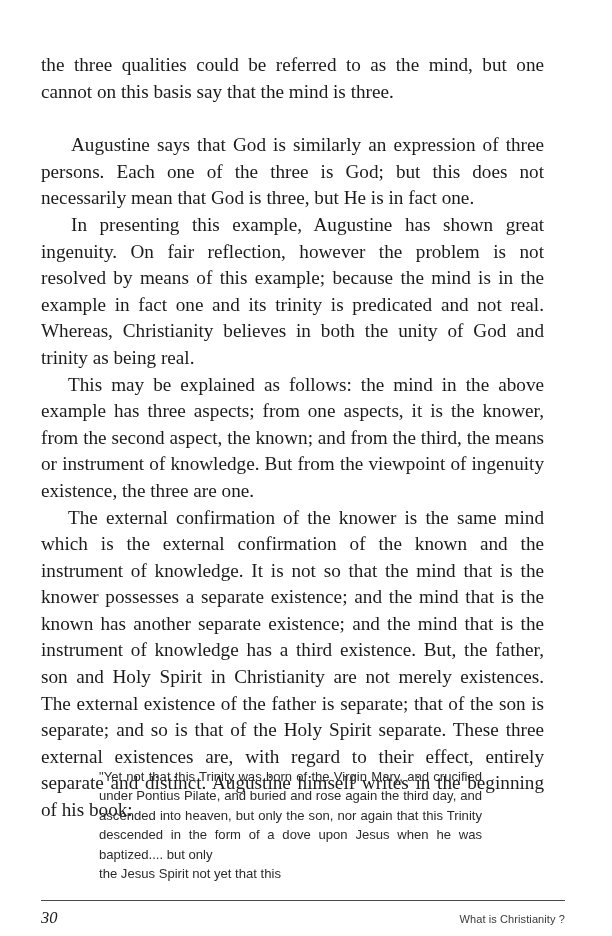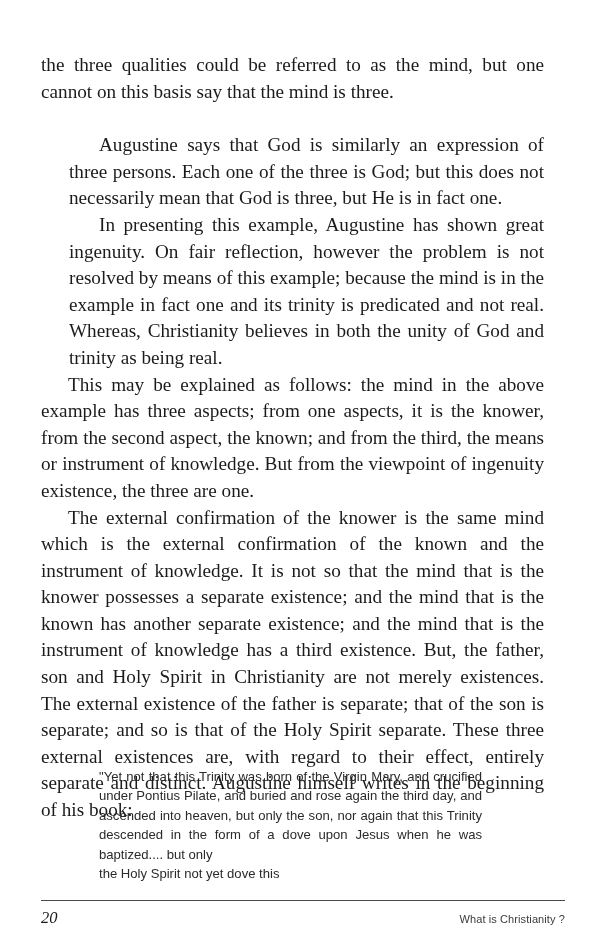--- a/index.html
+++ b/index.html
@@ -46,21 +46,20 @@
   p.no-indent {
     text-indent: 0;
   }
 
   p.gap-after {
     margin-bottom: 27px;
   }
 
   p.lead-space {
     text-indent: 30px;
-    margin-left: 28px;
   }
 
   .blockquote {
     position: absolute;
     left: 99px;
     top: 767px;
     width: 383px;
   }
 
   .blockquote p {
@@ -123,24 +122,24 @@
 
     <p class="body-par lead-space">In presenting this example, Augustine has shown great ingenuity. On fair reflection, however the problem is not resolved by means of this example; because the mind is in the example in fact one and its trinity is predicated and not real. Whereas, Christianity believes in both the unity of God and trinity as being real.</p>
 
     <p class="body-par">This may be explained as follows: the mind in the above example has three aspects; from one aspects, it is the knower, from the second aspect, the known; and from the third, the means or instrument of knowledge. But from the viewpoint of ingenuity existence, the three are one.</p>
 
     <p class="body-par">The external confirmation of the knower is the same mind which is the external confirmation of the known and the instrument of knowledge. It is not so that the mind that is the knower possesses a separate existence; and the mind that is the known has another separate existence; and the mind that is the instrument of knowledge has a third existence. But, the father, son and Holy Spirit in Christianity are not merely existences. The external existence of the father is separate; that of the son is separate; and so is that of the Holy Spirit separate. These three external existences are, with regard to their effect, entirely separate and distinct. Augustine himself writes in the beginning of his book:</p>
   </div>
 
   <div class="blockquote">
     <p>"Yet not that this Trinity was born of the Virgin Mary, and crucified under Pontius Pilate, and buried and rose again the third day, and ascended into heaven, but only the son, nor again that this Trinity descended in the form of a dove upon Jesus when he was baptized....  but only</p>
-    <p class="last-line">the Holy Spirit not yet dove this</p>
+    <p class="last-line">the Jesus Spirit not yet that this</p>
   </div>
 
   <div class="footer">
     <div class="footer-rule"></div>
     <div class="footer-row">
-      <span class="page-number">20</span>
+      <span class="page-number">30</span>
       <span class="running-head">What is Christianity ?</span>
     </div>
   </div>
 
 </div>
 
 </body></html>

